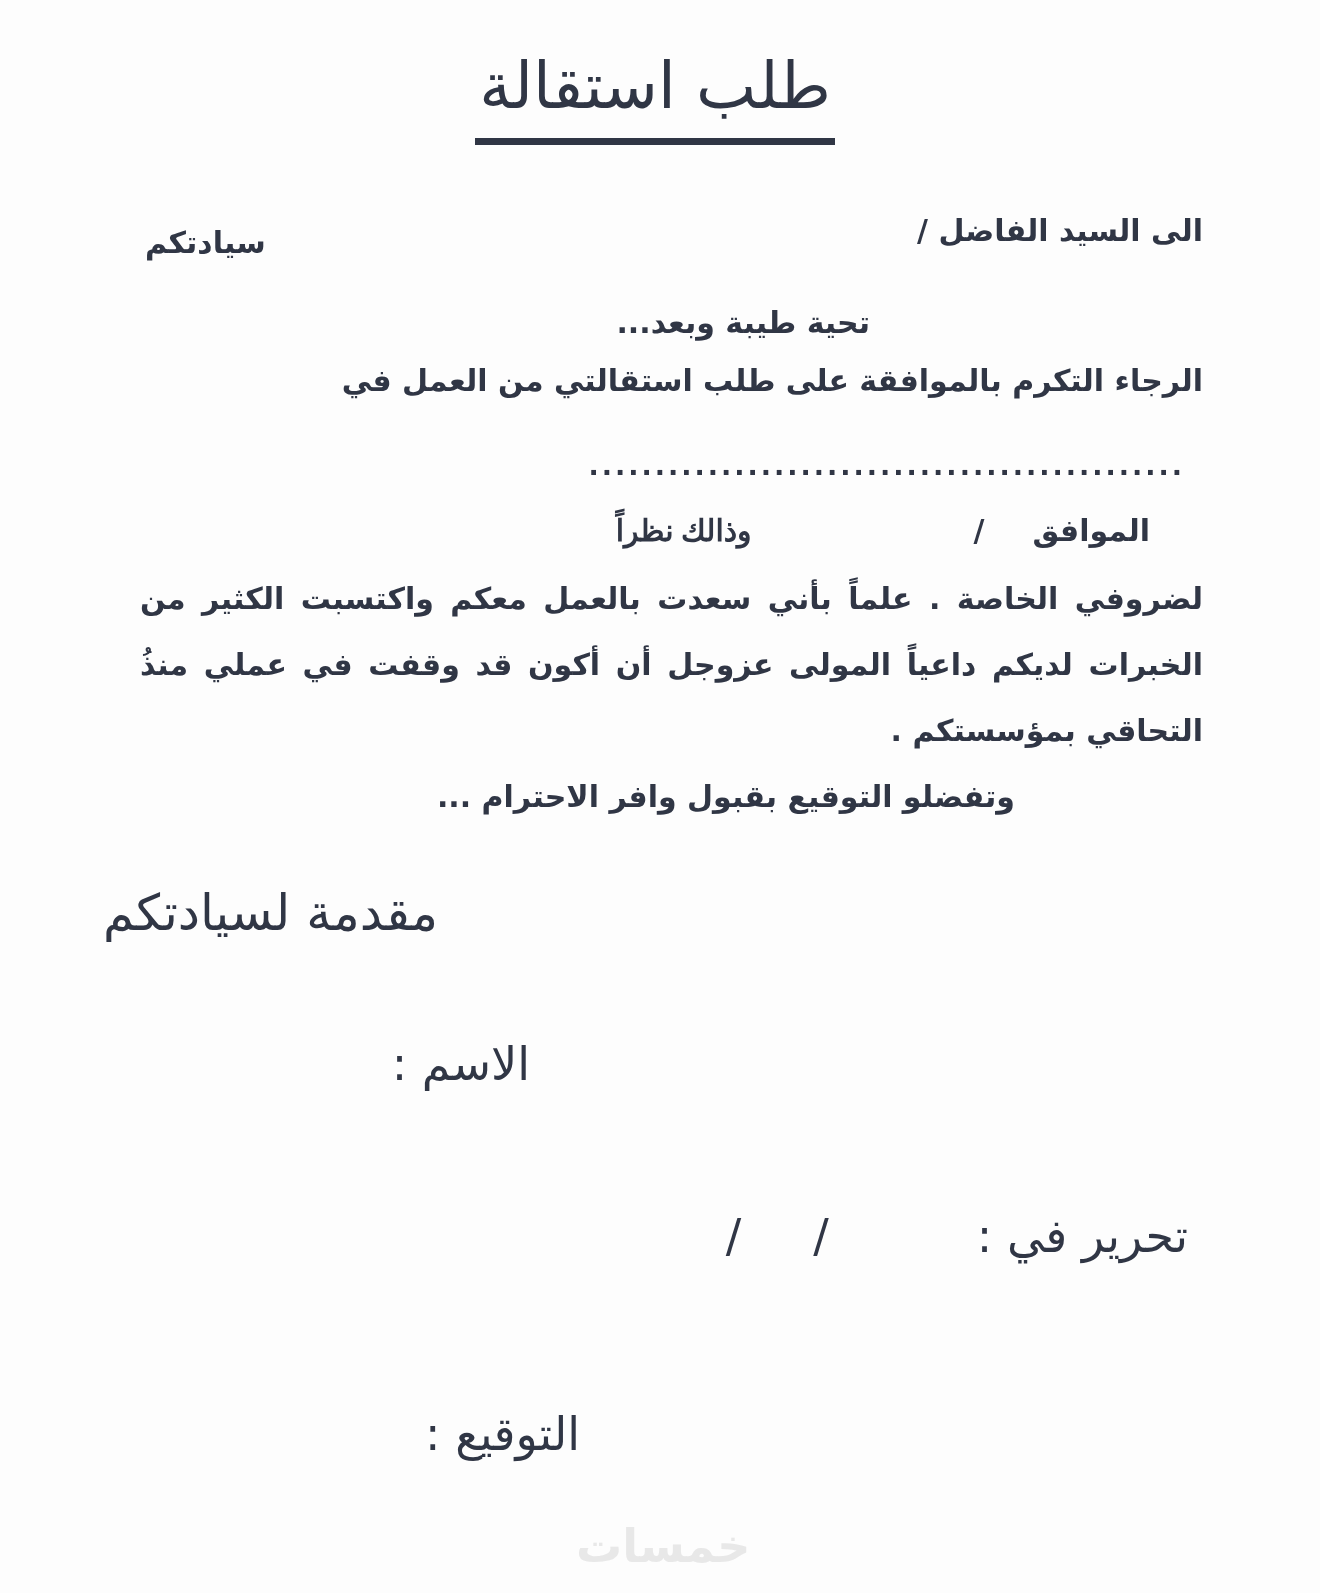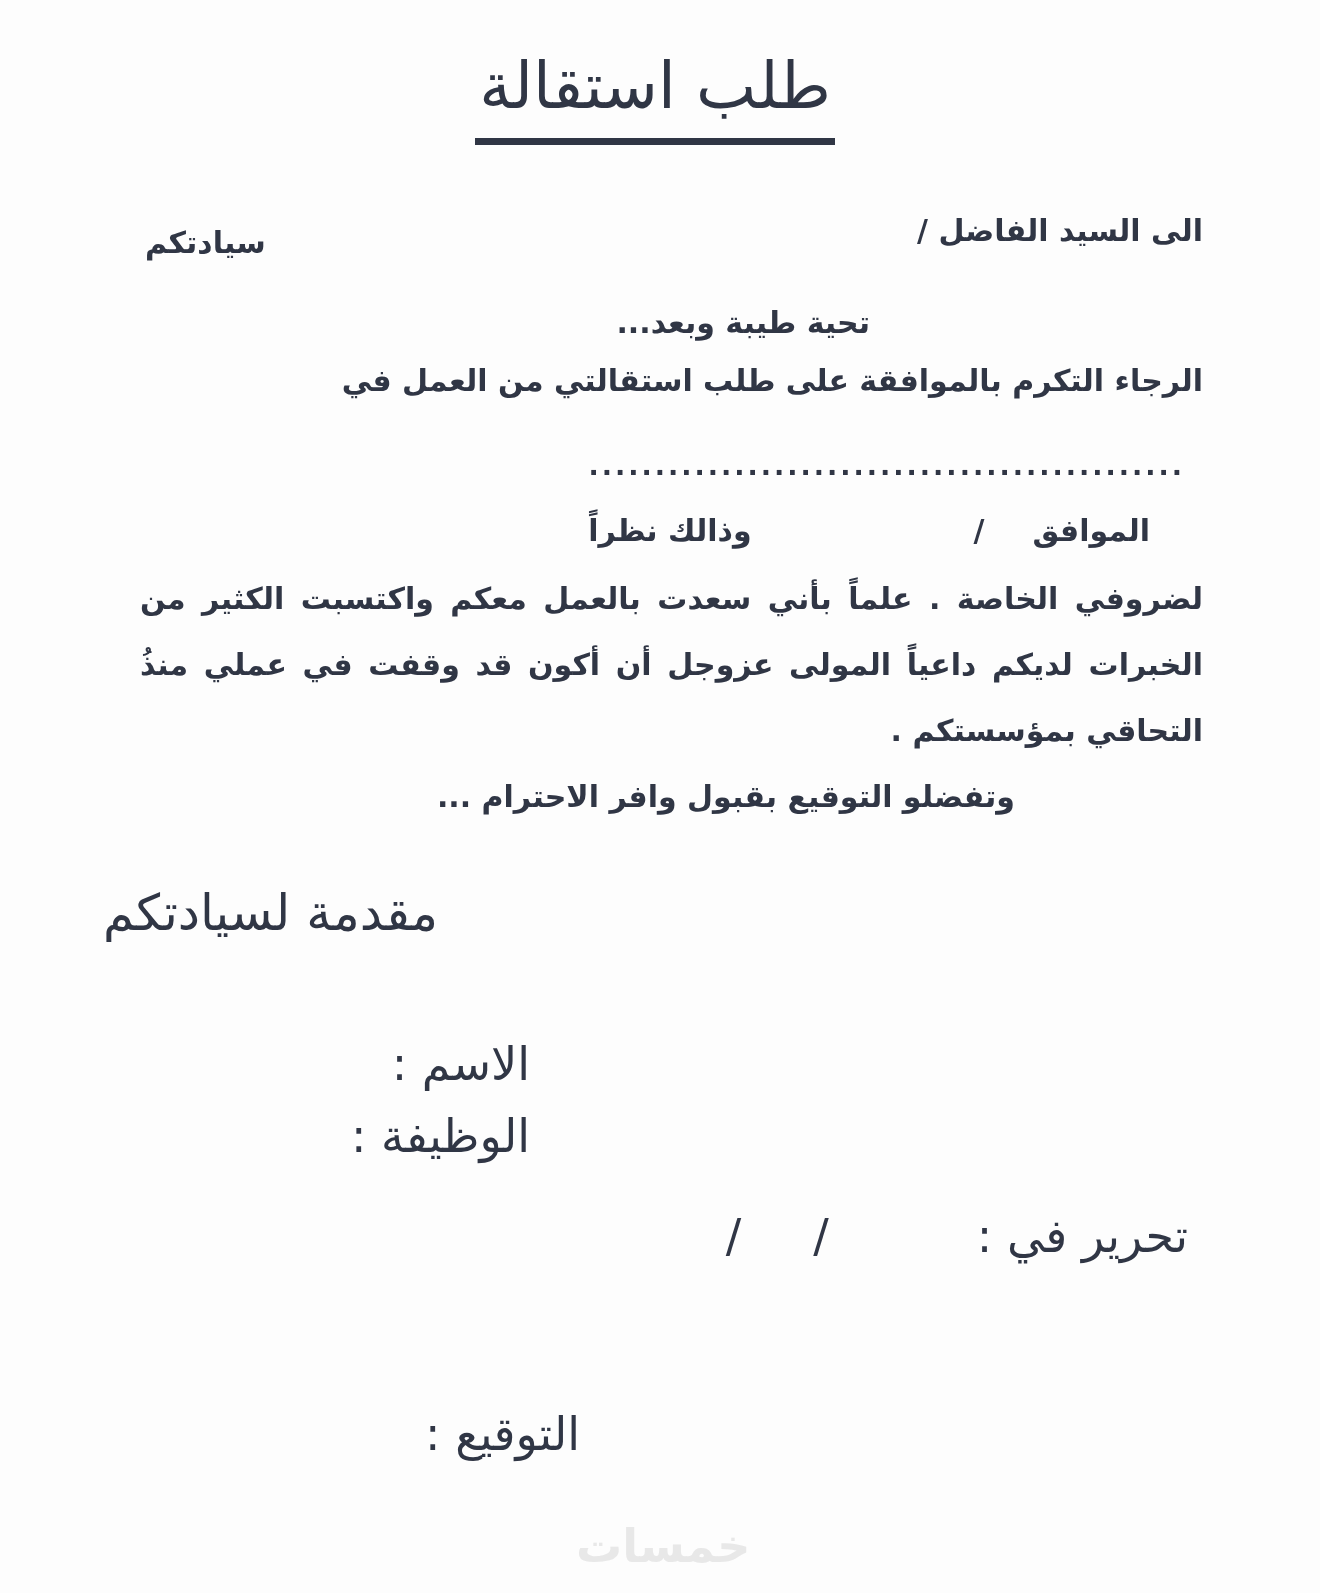--- a/index.html
+++ b/index.html
@@ -50,21 +50,21 @@
 
   .effective-line {
     top: 512px;
     right: 118px;
     display: flex;
     flex-direction: row;
     align-items: baseline;
   }
   .gap-md { margin-inline-start: 52px; }
   .gap-sm { margin-inline-start: 48px; }
-  .gap-lg { margin-inline-start: 222px; }
+  .gap-lg { margin-inline-start: 222px; font-family: Liberation Serif, serif; }
 
   .body-just {
     width: 1063px;
     text-align: justify;
     text-align-last: justify;
   }
   .body-line-2 { top: 580px; right: 117px; }
   .body-line-3 { top: 646px; right: 117px; }
   .body-line-4 { top: 712px; right: 117px; }
   .closing-line { top: 778px; right: 305px; }
@@ -125,21 +125,20 @@
   <div class="abs b30 body-line-4">التحاقي بمؤسستكم .</div>
 
   <div class="abs b30 body-just body-line-3">الخبرات لديكم داعياً المولى عزوجل أن أكون قد وقفت في عملي منذُ</div>
 
   <div class="abs b30 closing-line">وتفضلو التوقيع بقبول وافر الاحترام ...</div>
 
   <div class="abs plain submitted-to">مقدمة لسيادتكم</div>
 
   <div class="abs plain name-label">الاسم :</div>
 
-  <div class="abs plain job-label">الوظيفة :</div>
 
   <div class="abs plain date-line">
     <span>تحرير في :</span>
     <span class="date-gap-1">/</span>
     <span class="date-gap-2">/</span>
   </div>
 
   <div class="abs plain signature-label">التوقيع :</div>
 
   <div class="abs watermark">خمسات</div>

